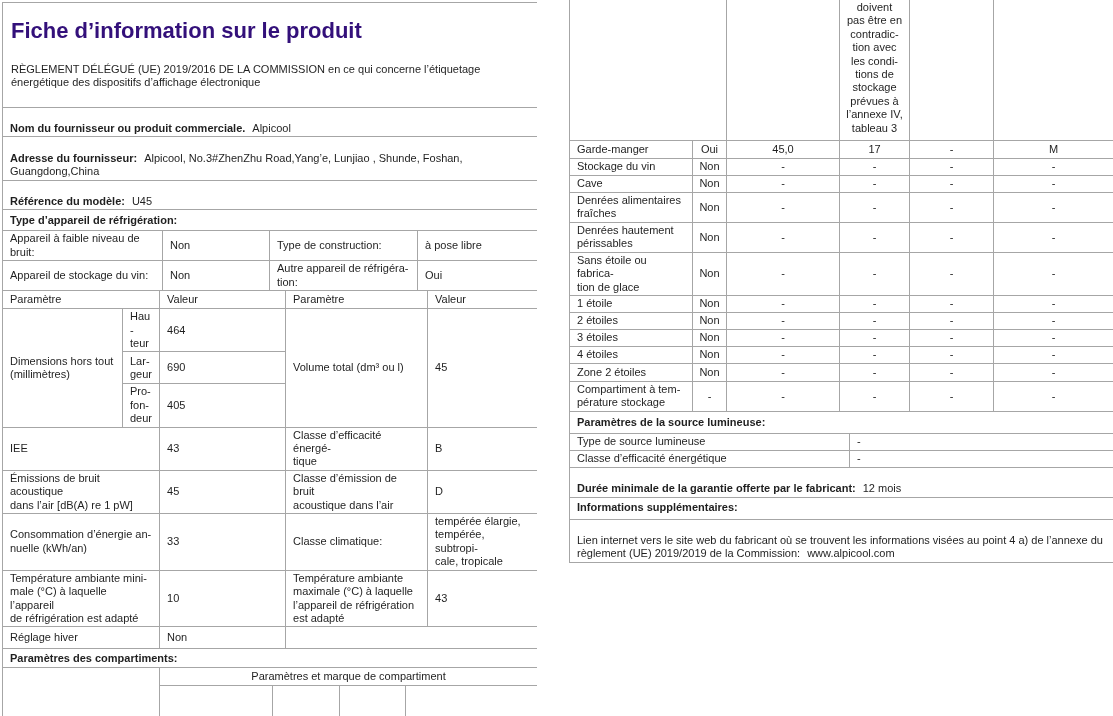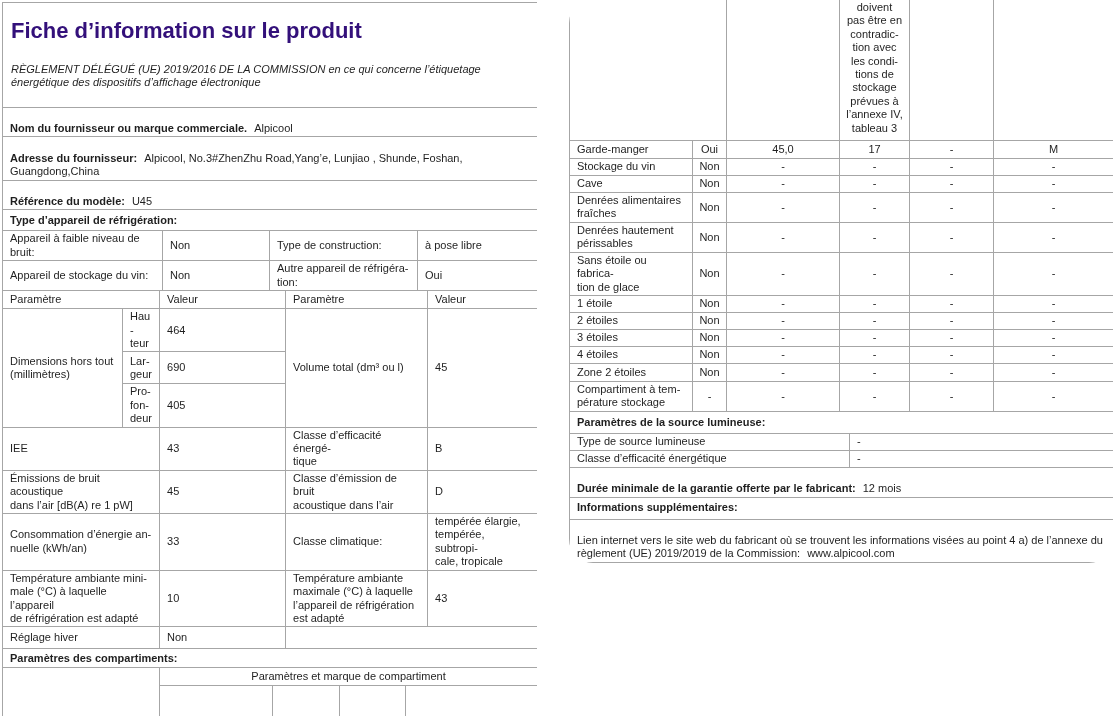--- a/index.html
+++ b/index.html
@@ -3,56 +3,56 @@
 <meta charset="utf-8">
 <style>
   html,body{margin:0;padding:0;overflow:hidden;}
   body{
     width:1113px;height:716px;position:relative;background:#ffffff;
     font-family:"Liberation Sans","DejaVu Sans",sans-serif;
     font-size:11px;color:#1f1f1f;
   }
   .page{position:absolute;}
   #left-page{left:2px;top:2px;width:535px;height:714px;overflow:hidden;}
-  #right-page{left:569px;top:-1px;width:544px;overflow:hidden;border-radius:24px;}
+  #right-page{left:569px;top:-1px;width:544px;overflow:hidden;}
   table{border-collapse:collapse;table-layout:fixed;width:100%;}
   table + table{margin-top:-1px;}
   td{
     border:1px solid #a6a6a6;padding:1px 7px;vertical-align:middle;
     line-height:1.22;white-space:pre-line;overflow:hidden;word-wrap:break-word;
   }
   td.c{text-align:center;padding:1px 2px;}
   td.vt{vertical-align:top;}
   .b{font-weight:bold;}
   .title{
     font-size:22px;font-weight:bold;color:#33107a;
     padding:1px 1px 4px 1px;letter-spacing:0px;
   }
-  .subtitle{padding:0 1px 2px 1px;line-height:1.25;font-style:italic;}
+  .subtitle{padding:0 1px 2px 1px;line-height:1.25;}
   .val{margin-left:7px;text-align:center;}
 </style>
 </head>
 <body>
 
 <div class="page" id="left-page">
 
   <table>
     <colgroup>
         <col style="width:535px">
       </colgroup>
     <tbody>
         <tr style="height:64px">
       <td class="vt">
         <div class="title">Fiche d’information sur le produit</div>
         <div class="subtitle">RÈGLEMENT DÉLÉGUÉ (UE) 2019/2016 DE LA COMMISSION en ce qui concerne l’étiquetage énergétique des dispositifs d’affichage électronique</div>
       </td>
     </tr>
     <tr style="height:23px">
       <td>
-        <span class="b">Nom du fournisseur ou marque commerciale.</span><span class="val">Alpicool</span>
+        <span class="b">Nom du fournisseur ou produit commerciale.</span><span class="val">Alpicool</span>
       </td>
     </tr>
     <tr style="height:22px">
       <td>
         <span class="b">Adresse du fournisseur:</span><span class="val">Alpicool, No.3#ZhenZhu Road,Yang’e, Lunjiao , Shunde, Foshan, Guangdong,China</span>
       </td>
     </tr>
     <tr style="height:22px">
       <td>
         <span class="b">Référence du modèle:</span><span class="val">U45</span>

